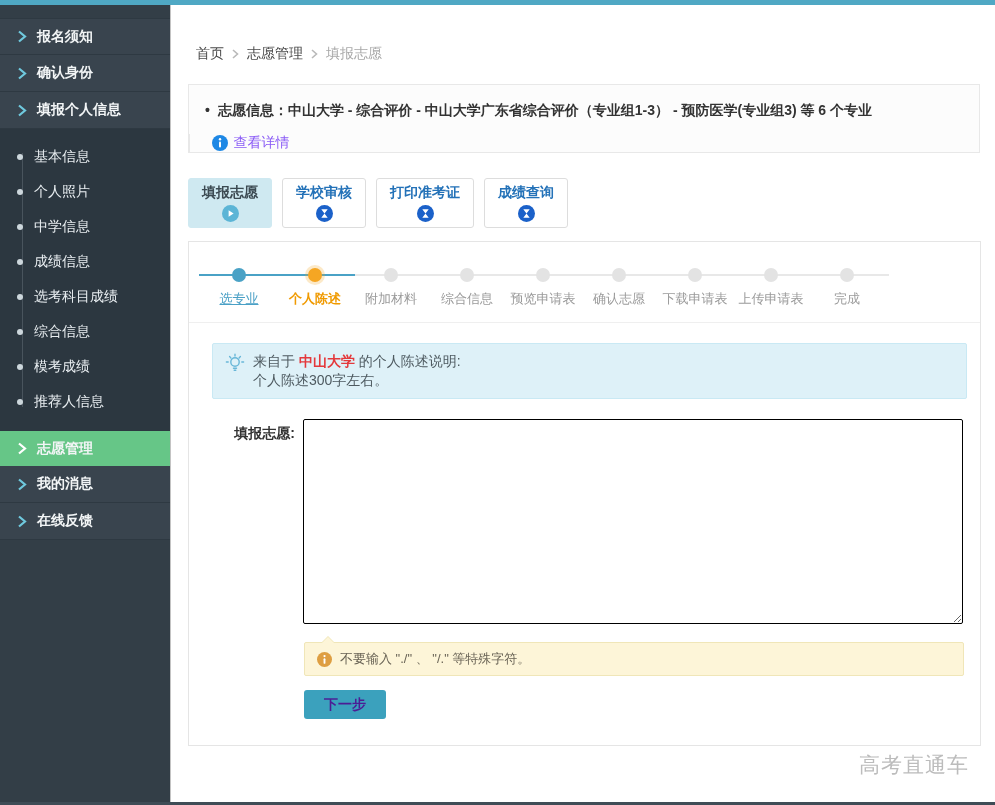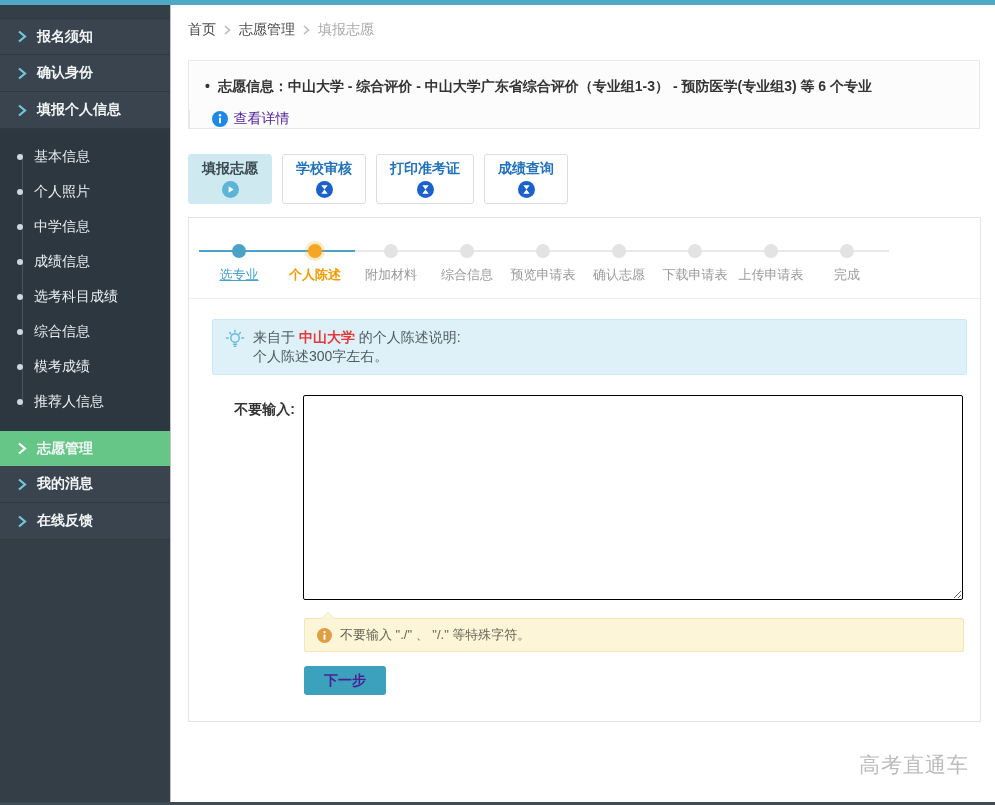--- a/index.html
+++ b/index.html
@@ -25,30 +25,30 @@
   .side-sub::before { content:""; position:absolute; left:22px; top:24px; bottom:24px; width:1px; background:#49545d; }
   .sub-item { display:flex; align-items:center; height:35px; padding-left:17px; cursor:pointer; }
   .bullet { position:relative; z-index:1; width:6px; height:6px; border-radius:50%; background:#cdd7dc; }
   .sub-item .lbl { color:#e9eef1; font-size:14px; margin-left:11px; }
   .side-bottom { border-bottom:1px solid #2e3942; }
 
   
   .main { position:absolute; left:170px; top:5px; width:825px; height:800px; background:#fff;
     border-left:1px solid #c3c3c3; }
 
-  .breadcrumb { padding:16px 0 0 17px; font-size:14px; color:#555; display:flex; align-items:center; gap:8px; }
+  .breadcrumb { padding:16px 0 0 25px; font-size:14px; color:#555; display:flex; align-items:center; gap:8px;margin-top:24px; }
   .breadcrumb .link { color:#4a4a4a; cursor:pointer; }
   .breadcrumb .cur { color:#a8a8a8; }
   .bc-sep svg path { stroke:#b9b9b9; }
 
   .alert { display:flex; margin:21px 15px 0 17px; border:1px solid #e8e8e8; background:#fcfcfc; min-height:68px;flex-direction:column; }
   .alert-body { flex:1; padding:11px 14px 9px 16px; font-size:14px; font-weight:bold; color:#333; line-height:29px; }
   .alert-body .dot { margin-right:8px; }
   .alert-side { width:122px; border-left:1px solid #e8e8e8; display:flex; align-items:center; justify-content:center; gap:6px; cursor:pointer; }
-  .alert-side .txt { color:#4c1d95; font-size:14px; }
+  .alert-side .txt { color:#8b5cf6; font-size:14px; }
 
   .tabs { display:flex; gap:10px; margin:25px 0 0 17px; }
   .tab { display:flex; flex-direction:column; align-items:center; justify-content:center; gap:3px;
     height:50px; padding:0 13px; border-radius:3px; cursor:pointer;
     background:#fff; border:1px solid #ddd; }
   .tab .t-lbl { font-size:14px; font-weight:bold; color:#2472b8; }
   .tab.active { background:#cfe9f1; border-color:#cfe9f1; }
   .tab.active .t-lbl { color:#3c4a52; }
 
   .card { margin:13px 15px 0 17px; width:793px; border:1px solid #e5e5e5; background:#fff; padding-bottom:26px; }
@@ -287,21 +287,21 @@
               </g>
             </svg>
         </span>
         <span>
           <span>来自于 </span><span class="uni">中山大学</span><span> 的个人陈述说明:</span><br>
           <span>个人陈述300字左右。</span>
         </span>
       </div>
 
       <div class="form-row">
-        <div class="f-lbl">不要输入:</div>
+        <div class="f-lbl">填报志愿:</div>
         <textarea class="statement" style=""></textarea>
       </div>
 
       <div class="warning">
         <span class="icon-circle">
           <svg width="15" height="15" viewBox="0 0 16 16">
               <circle cx="8" cy="8" r="8" fill="#de9e41"></circle>
               <circle cx="8" cy="4.3" r="1.2" fill="#fff"></circle>
               <rect x="7" y="6.6" width="2" height="6" rx="1" fill="#fff"></rect>
             </svg>

